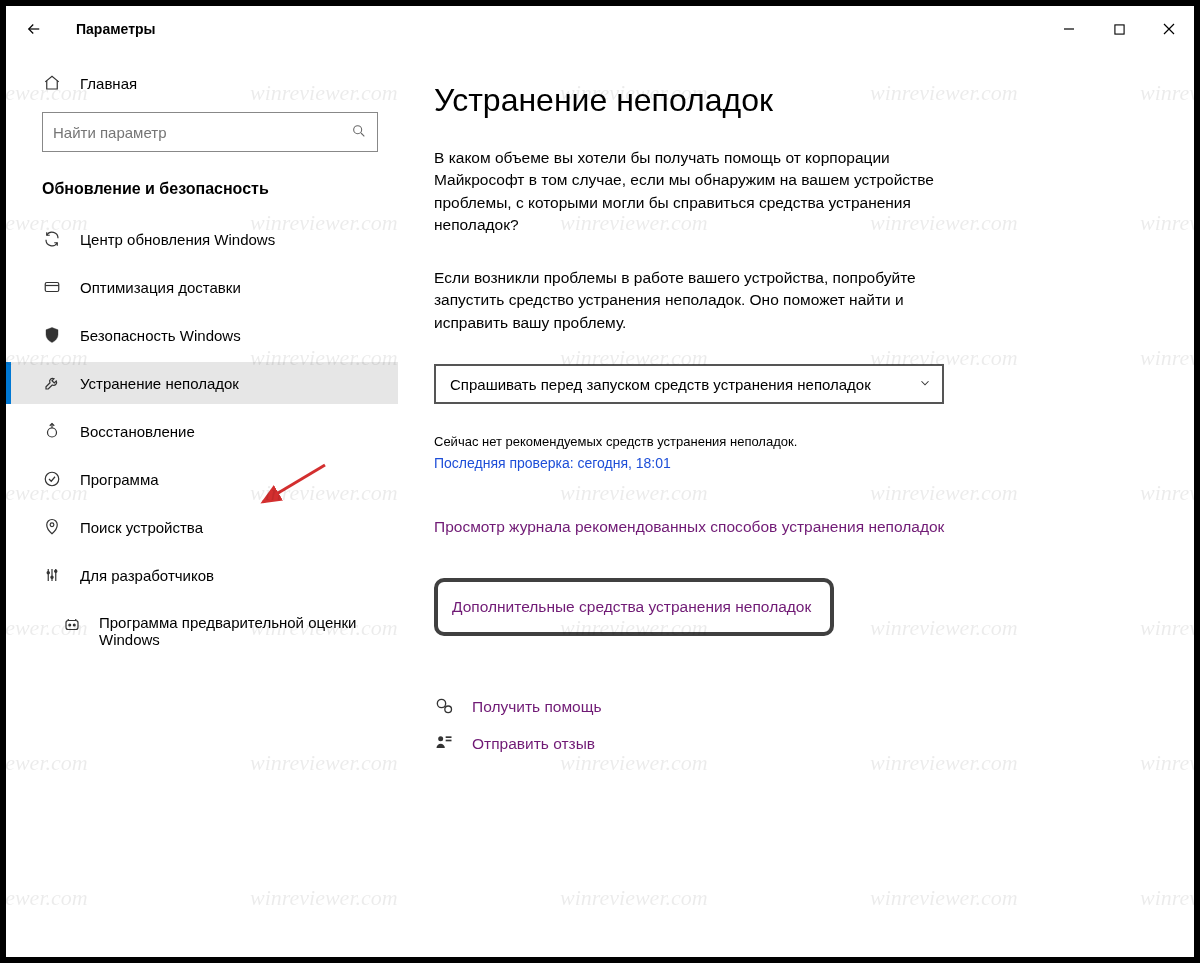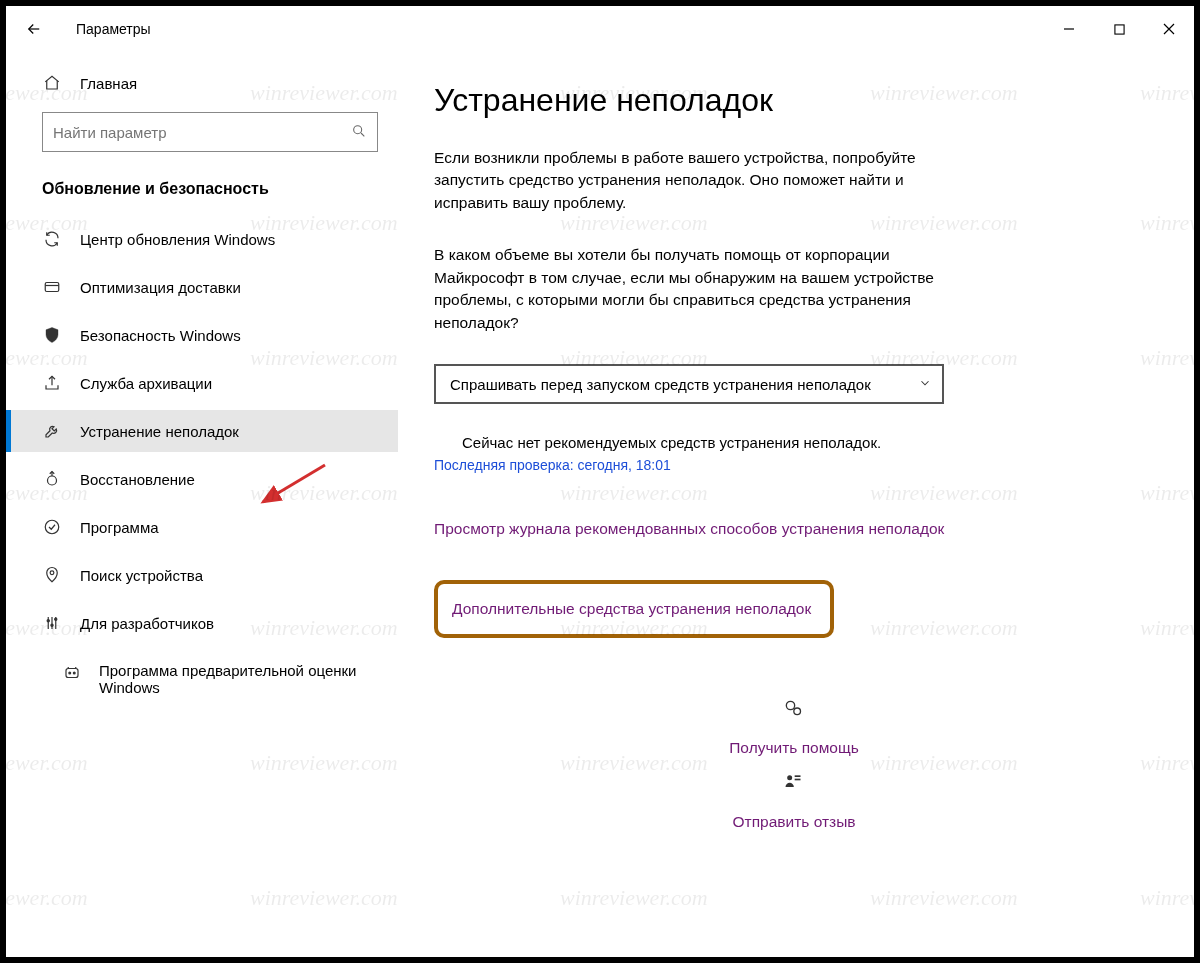--- a/index.html
+++ b/index.html
@@ -21,21 +21,21 @@
   
   .titlebar {
     height: 46px;
     display: flex;
     align-items: center;
     padding: 0 0 0 12px;
     font-size: 14px;
     color: #000;
   }
   .titlebar .back { width: 32px; display:flex; align-items:center; justify-content:center; cursor:pointer; }
-  .titlebar .title-text { margin-left: 26px; font-size: 14px; font-weight:400; }
+  .titlebar .title-text { margin-left: 26px; font-size: 14px; font-weight:700; }
   .titlebar .spacer { flex: 1; }
   .titlebar .wbtn {
     width: 50px; height: 40px;
     display:flex; align-items:center; justify-content:center;
     cursor:pointer;
     font-size: 12px;
   }
   .titlebar svg { display:block; }
 
   
@@ -110,38 +110,37 @@
     width: 510px;
     height: 40px;
     display:flex;
     align-items:center;
     justify-content:space-between;
     padding: 0 10px 0 14px;
     font-size:15px;
     cursor:pointer;
     margin-bottom: 30px;
   }
-  .status-line { font-size:15px; margin-bottom:6px;margin-left:28px; }
+  .status-line { font-size:13px; margin-bottom:6px; }
   .status-sub { font-size:14px; color:#1d4ed8; margin-bottom:45px; }
   .link { color:#701a75; font-size:15.5px; cursor:pointer; display:inline-block; line-height:1.4; }
   .link-block { max-width: 540px; margin-bottom: 40px; }
   .hl-box {
-    border: 4px solid #a16207;
+    border: 4px solid #404040;
     border-radius: 10px;
     padding: 14px 14px;
     width: 400px;
     margin-bottom: 60px;
   }
   .help-row {
     display:flex;
     align-items:center;
     gap:16px;
     margin-bottom: 14px;
     font-size:15px;
-    flex-direction:column;
   }
   .help-row .ic { width:22px; color:#333; }
 
   
   .arrow {
     position:absolute;
     left: 255px;
     top: 460px;
     pointer-events:none;
   }
@@ -236,30 +235,20 @@
           <span>Оптимизация доставки</span>
         </div>
         <div class="nav-item">
           <span class="ic">
             <svg width="18" height="18" viewBox="0 0 24 24" fill="#333" stroke="#333" stroke-width="0.5">
                 <path d="M12 2l8 3v6c0 5-3.5 9-8 11-4.5-2-8-6-8-11V5l8-3z"></path>
               </svg>
           </span>
           <span>Безопасность Windows</span>
         </div>
-        <div class="nav-item">
-          <span class="ic">
-            <svg width="18" height="18" viewBox="0 0 24 24" fill="none" stroke="#333" stroke-width="1.6">
-                <path d="M12 3v12"></path>
-                <path d="M8 7l4-4 4 4"></path>
-                <path d="M4 15v5h16v-5"></path>
-              </svg>
-          </span>
-          <span>Служба архивации</span>
-        </div>
         <div class="nav-item active">
           <span class="ic">
             <svg width="18" height="18" viewBox="0 0 24 24" fill="none" stroke="#333" stroke-width="1.6">
                 <path d="M14.7 6.3a4 4 0 0 0-5.4 5.4L4 17v3h3l5.3-5.3a4 4 0 0 0 5.4-5.4L15 12l-3-3 2.7-2.7z"></path>
               </svg>
           </span>
           <span>Устранение неполадок</span>
         </div>
         <div class="nav-item">
           <span class="ic">
@@ -312,22 +301,22 @@
                 <path d="M17 6V4"></path>
               </svg>
           </span>
           <span style="max-width:280px;">Программа предварительной оценки Windows</span>
         </div>
       </div>
     </div>
 
     <div class="content">
       <h1>Устранение неполадок</h1>
+      <p>В каком объеме вы хотели бы получать помощь от корпорации Майкрософт в том случае, если мы обнаружим на вашем устройстве проблемы, с которыми могли бы справиться средства устранения неполадок?</p>
       <p>Если возникли проблемы в работе вашего устройства, попробуйте запустить средство устранения неполадок. Оно поможет найти и исправить вашу проблему.</p>
-      <p>В каком объеме вы хотели бы получать помощь от корпорации Майкрософт в том случае, если мы обнаружим на вашем устройстве проблемы, с которыми могли бы справиться средства устранения неполадок?</p>
 
       <div class="dropdown">
         <span>Спрашивать перед запуском средств устранения неполадок</span>
         <span>
           <svg width="14" height="14" viewBox="0 0 24 24" fill="none" stroke="#333" stroke-width="1.8">
               <path d="M6 9l6 6 6-6"></path>
             </svg>
         </span>
       </div>
 

